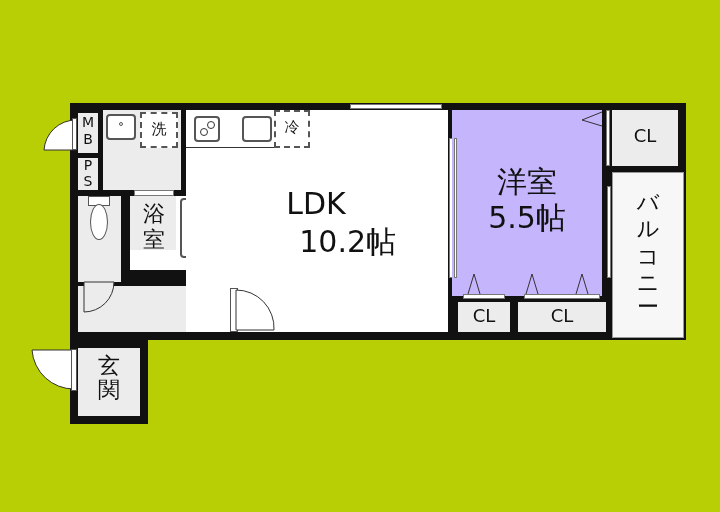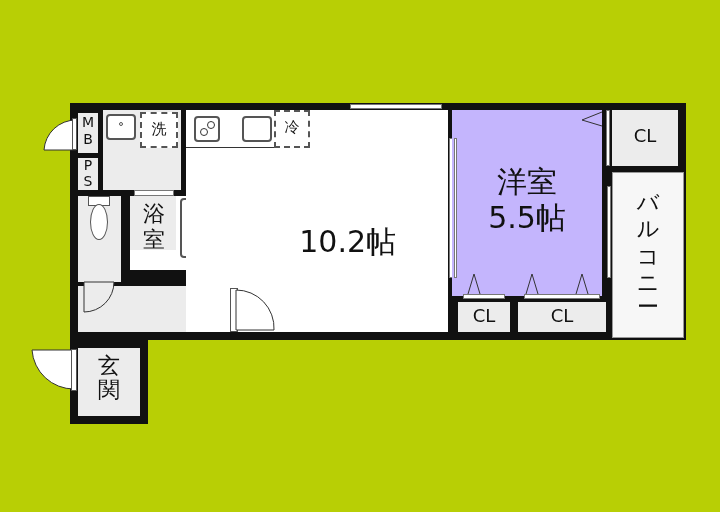--- a/index.html
+++ b/index.html
@@ -72,20 +72,21 @@
 
 <div class="abs room" style="left:186px; top:110px; width:262px; height:222px;">
   <div class="abs" style="left:0; top:0; width:120px; height:38px; border-bottom:1px solid #333; border-right:1px solid #333;"></div>
   <div class="fixture" style="left:8px; top:6px; width:26px; height:26px;"></div>
   <div class="abs" style="left:14px; top:18px; width:8px; height:8px; border:1px solid #333; border-radius:50%;"></div>
   <div class="abs" style="left:21px; top:11px; width:8px; height:8px; border:1px solid #333; border-radius:50%;"></div>
   <div class="fixture" style="left:56px; top:6px; width:30px; height:26px;"></div>
   <div class="dashed" style="left:88px; top:0px; width:36px; height:38px;">
     <div class="label" style="left:0; top:8px; width:32px; font-size:15px;">冷</div>
   </div>
+  <div class="label" style="left:60px; top:78px; width:140px; font-size:30px;">LDK</div>
   <div class="label" style="left:50px; top:116px; width:160px; font-size:30px;text-align:right;">10.2帖</div>
 </div>
 <div class="window" style="left:350px; top:104px; width:92px; height:5px;"></div>
 <div class="window" style="left:449px; top:138px; width:4px; height:140px;"></div>
 
 <div class="abs room" style="left:230px; top:288px; width:8px; height:44px; border:1px solid #555;"></div>
 <svg style="left:236px; top:290px;" width="40" height="42">
   <path d="M0 0 A38 38 0 0 1 38 40 L0 40 Z" fill="#fff" stroke="#333" stroke-width="1"></path>
 </svg>
 

